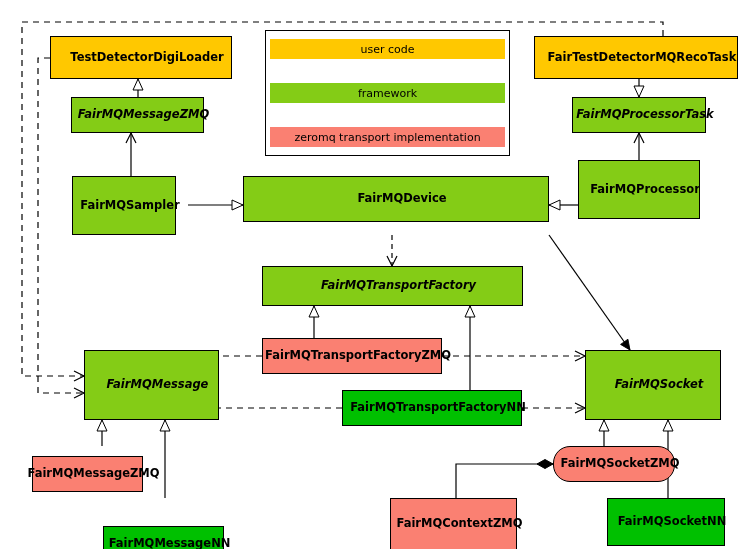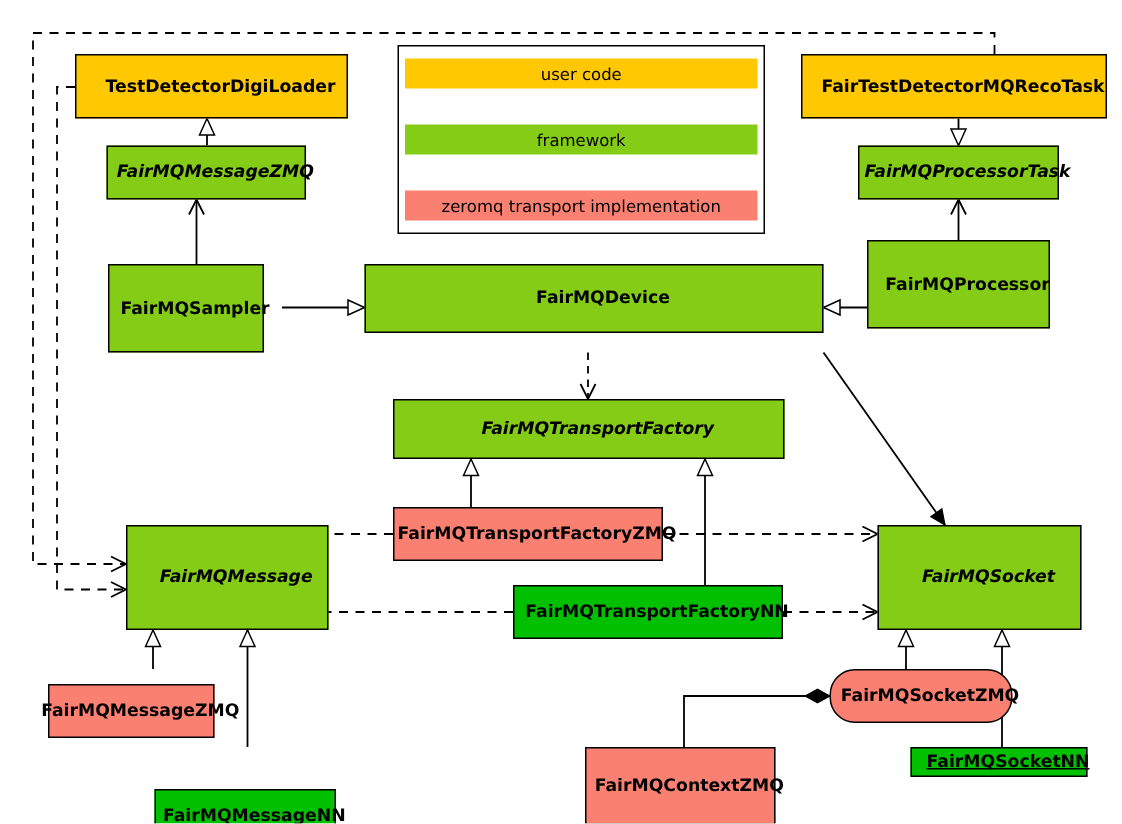--- a/index.html
+++ b/index.html
@@ -170,21 +170,21 @@
   </div>
 
   <div class="node c-zmq" style="left:553px;top:446px;width:122px;height:36px;border-radius:17px;">
     <span>FairMQSocketZMQ</span>
   </div>
 
   <div class="node c-zmq" style="left:390px;top:498px;width:127px;height:52px;">
     <span>FairMQContextZMQ</span>
   </div>
 
-  <div class="node c-nn" style="left:607px;top:498px;width:118px;height:20px;text-decoration:underline;">
+  <div class="node c-nn" style="left:607px;top:498px;width:118px;height:48px;">
     <span>FairMQSocketNN</span>
   </div>
 
   <div id="legend">
     <div class="legend-row c-user">
       <span>user code</span>
     </div>
     <div class="legend-row c-framework">
       <span>framework</span>
     </div>

